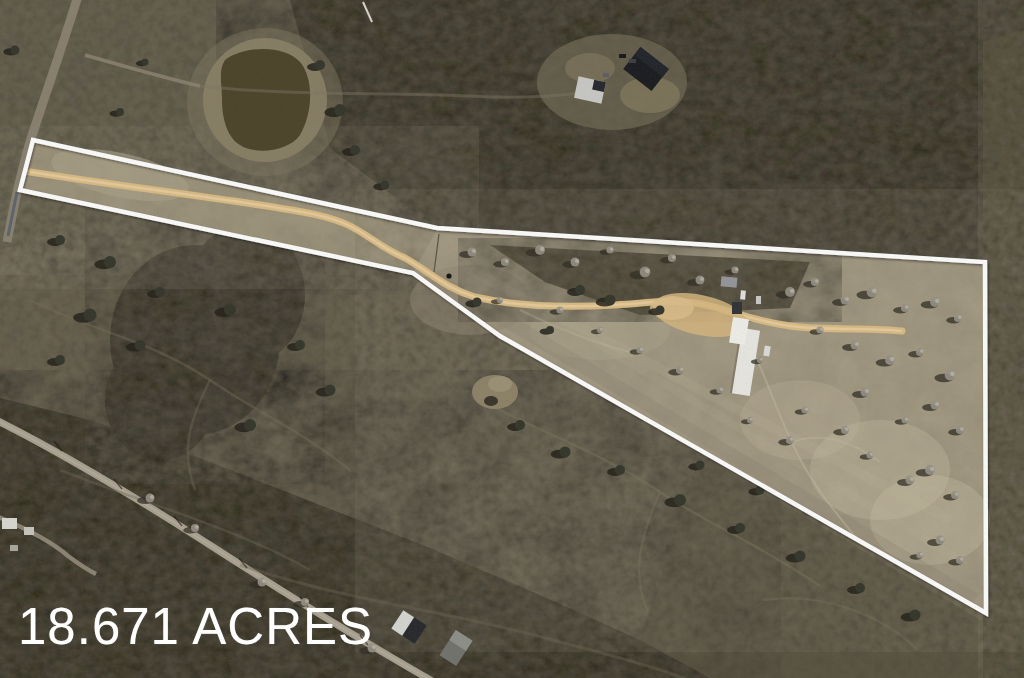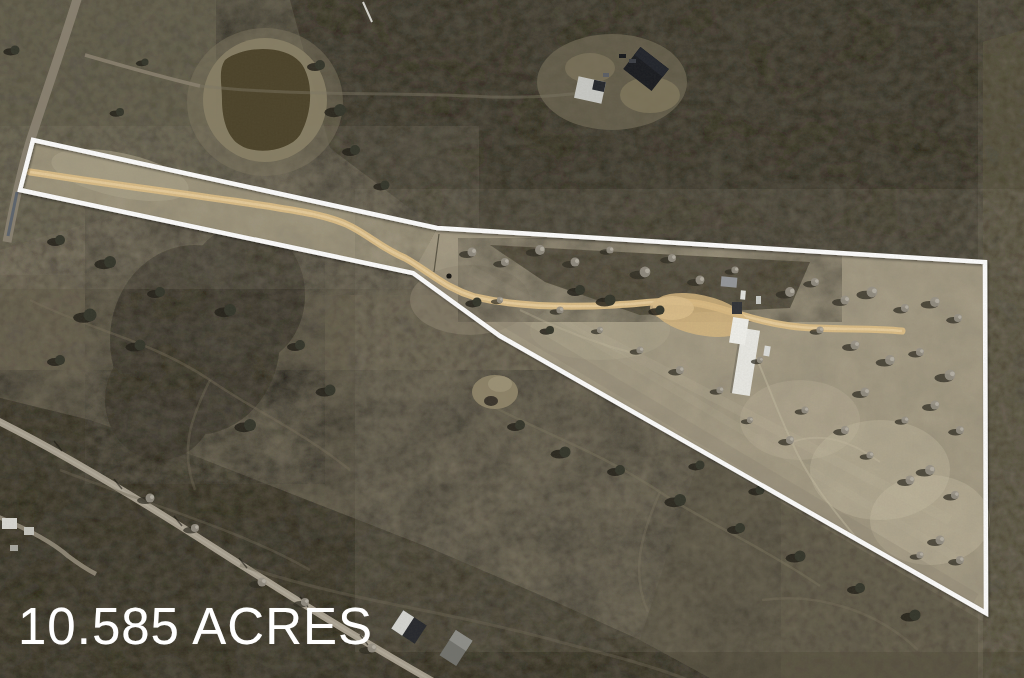--- a/index.html
+++ b/index.html
@@ -320,14 +320,14 @@
   <g>
     <line x1="439" y1="234" x2="434" y2="272" stroke="#474334" stroke-width="1.2" opacity="0.8"></line>
     <circle cx="449" cy="276" r="2.6" fill="#141310"></circle>
   </g>
 
   <polygon points="33,140 437,228 985,262 986,613 500,336 413,273 20,190" fill="none" stroke="#ffffff" stroke-width="4.5" stroke-linejoin="miter" filter="url(#bshadow)"></polygon>
 
   <rect x="0" y="0" width="1024" height="678" fill="#777" filter="url(#grainF)" opacity="0.45"></rect>
 </svg>
 
-<div class="acreage">10.585 ACRES</div>
+<div class="acreage">18.671 ACRES</div>
 </div>
 
 </body></html>

